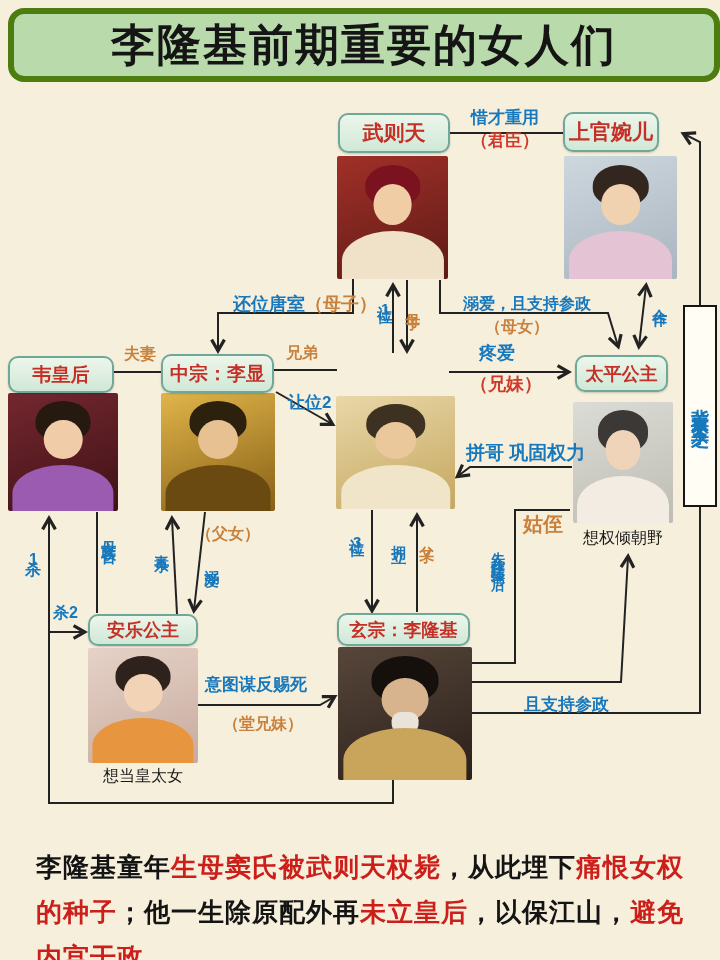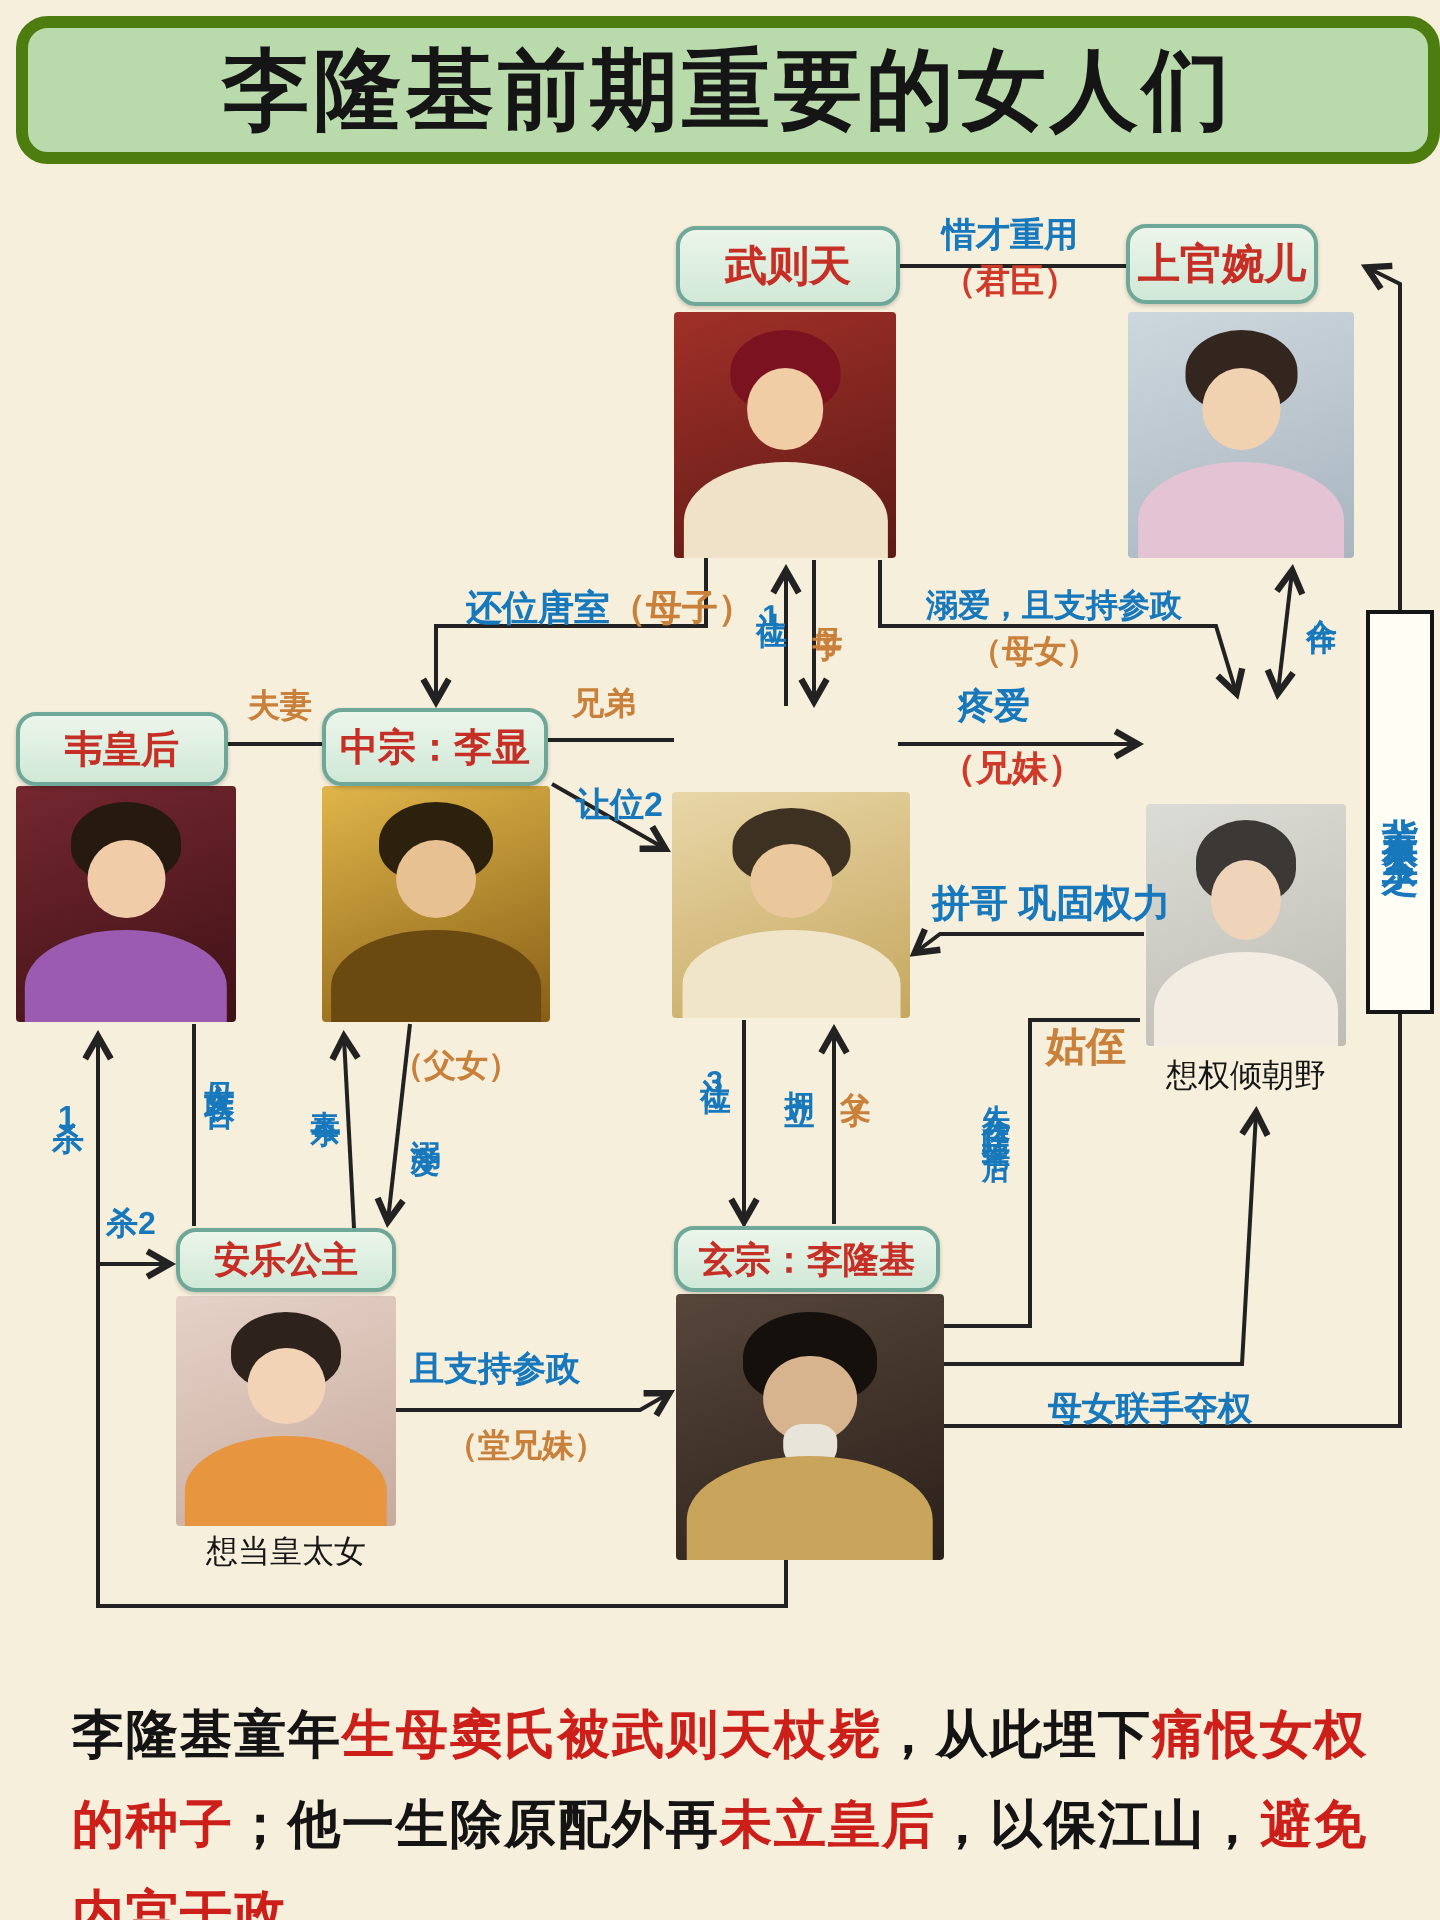--- a/index.html
+++ b/index.html
@@ -74,20 +74,21 @@
     <path d="M49,632 H84" marker-end="url(#ah)"></path>
     <path d="M97,512 V613"></path>
     <path d="M177,614 L172,519" marker-end="url(#ah)"></path>
     <path d="M205,512 L194,610" marker-end="url(#ah)"></path>
   </svg>
 
   <div class="namebox" style="left:338px;top:113px;width:112px;height:40px;font-size:21px">武则天</div>
   <div class="namebox" style="left:563px;top:112px;width:96px;height:40px;font-size:21px">上官婉儿</div>
   <div class="namebox" style="left:8px;top:356px;width:106px;height:37px;font-size:19px">韦皇后</div>
   <div class="namebox" style="left:161px;top:354px;width:113px;height:39px;font-size:19px">中宗：李显</div>
+  <div class="namebox" style="left:575px;top:355px;width:93px;height:37px;font-size:18px">太平公主</div>
   <div class="namebox" style="left:88px;top:614px;width:110px;height:32px;font-size:18px">安乐公主</div>
   <div class="namebox" style="left:337px;top:613px;width:133px;height:33px;font-size:18px">玄宗：李隆基</div>
 
   <div class="photo" style="left: 337px; top: 156px; width: 111px; height: 123px; --bg1: #a03028; --bg2: #5e1a16; --hat: #7a1220; --skin: #f0cda5; --robe: #efe2c8;">
     <span class="hair"></span>
       <span class="face"></span>
       <span class="robe"></span>
   </div>
   <div class="photo" style="left: 564px; top: 156px; width: 113px; height: 123px; --bg1: #cdd7de; --bg2: #a9b5bf; --hat: #32261f; --skin: #f1d2b0; --robe: #e3c3d4;">
     <span class="hair"></span>
@@ -147,23 +148,23 @@
   <div class="rl b v" style="left:489px;top:541px;font-size:14px;letter-spacing:4px">先合作除掉韦后</div>
   <div class="rl b v" style="left:23px;top:548px;font-size:16px">杀1</div>
   <div class="rl b" style="left:53px;top:603px;font-size:16px">杀2</div>
   <div class="rl b v" style="left:99px;top:528px;font-size:15px">母女联合</div>
   <div class="rl b v" style="left:152px;top:543px;font-size:15px">毒杀</div>
   <div class="rl o" style="left:196px;top:524px;font-size:16px">（父女）</div>
   <div class="rl b v" style="left:202px;top:558px;font-size:15px">溺爱</div>
   <div class="rl b v" style="left:347px;top:527px;font-size:15px">让位3</div>
   <div class="rl b v" style="left:389px;top:533px;font-size:15px">拥立</div>
   <div class="rl o v" style="left:417px;top:534px;font-size:15px">父子</div>
-  <div class="rl b" style="left:205px;top:674px;font-size:17px">且支持参政</div>
+  <div class="rl b" style="left:205px;top:674px;font-size:17px">意图谋反赐死</div>
   <div class="rl o" style="left:223px;top:714px;font-size:16px">（堂兄妹）</div>
-  <div class="rl b" style="left:524px;top:694px;font-size:17px">母女联手夺权</div>
+  <div class="rl b" style="left:524px;top:694px;font-size:17px">且支持参政</div>
 
   <div class="vbox">
     <span>背着太平公主杀之</span>
   </div>
 
   <p class="footer"><span style="color: var(--footer_black); font-weight: 900;">李隆基</span><span style="color: var(--footer_black);">童年</span><span style="color: var(--footer_red);">生母窦氏被武则天杖毙</span><span style="color: var(--footer_black);">，从此埋下</span><span style="color: var(--footer_red);">痛恨女权的种子</span><span style="color: var(--footer_black);">；他一生除原配外再</span><span style="color: var(--footer_red);">未立皇后</span><span style="color: var(--footer_black);">，以保江山，</span><span style="color: var(--footer_red);">避免内宫干政</span><span style="color: var(--footer_black);">。</span></p>
 
 </div>
 
 </body></html>

